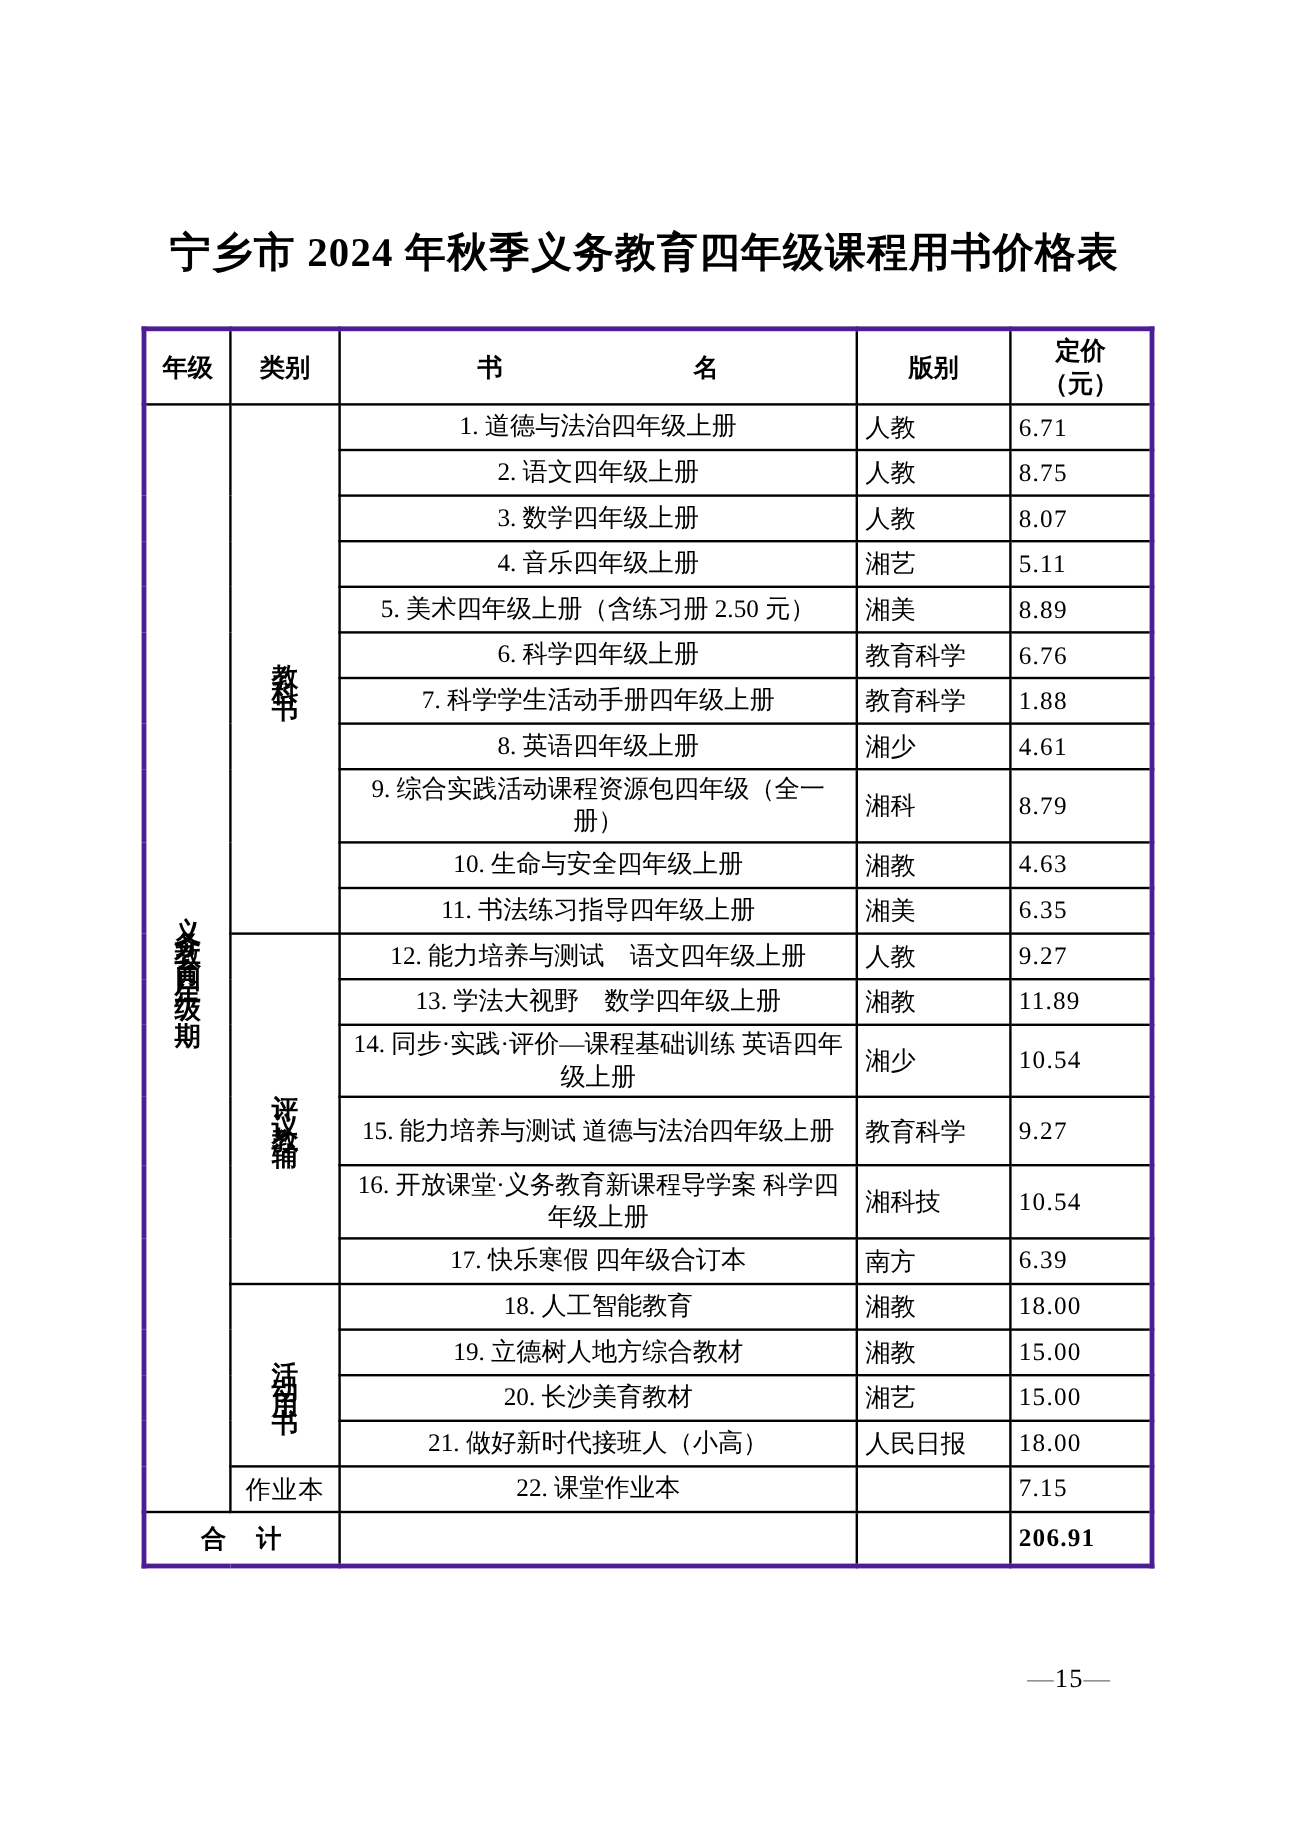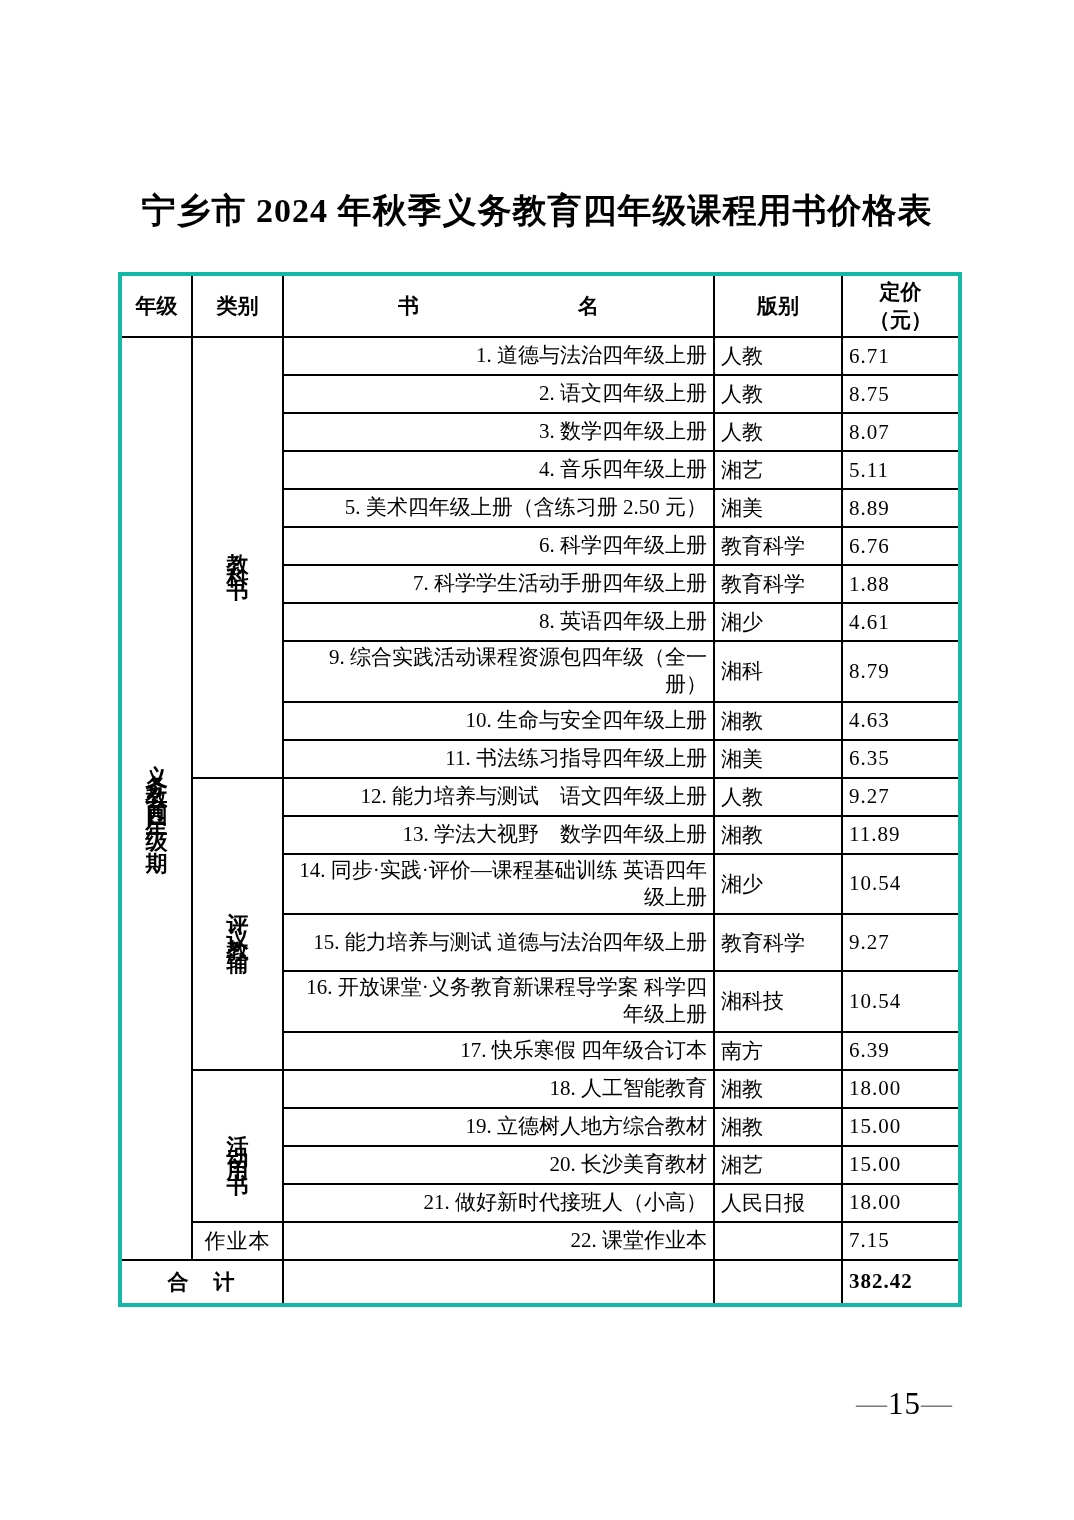--- a/index.html
+++ b/index.html
@@ -25,39 +25,39 @@
     letter-spacing: 1px;
     white-space: nowrap;
   }
   table.price-table {
     position: absolute;
     left: 118px;
     top: 272px;
     width: 840px;
     border-collapse: collapse;
     table-layout: fixed;
-    border: 4px solid #14b8a6;
+    border: 4px solid #4c1d95;
   }
   .price-table th, .price-table td {
     border: 2px solid #000;
     font-size: 21px;
     vertical-align: middle;
     padding: 2px 6px;
     overflow: hidden;
   }
   .price-table th { font-weight: bold; height: 40px; text-align: center; }
   tr.r-single { height: 38px; }
   tr.r-double { height: 57px; }
   tr.r-total  { height: 45px; }
   .book-header-inner {
     display: flex;
     justify-content: space-between;
     padding: 0 108px;
   }
-  .book-cell { text-align: right; padding-left: 12px; line-height: 1.3; word-break: break-all; }
+  .book-cell { text-align: center; padding-left: 12px; line-height: 1.3; word-break: break-all; }
   .pub-cell  { text-align: left; }
   .price-cell{ text-align: left; letter-spacing: 1px; }
   .grade-cell, .cat-cell { text-align: center; }
   .vtext {
     writing-mode: vertical-rl;
     text-orientation: upright;
     display: inline-block;
     font-weight: bold;
     font-size: 22px;
     letter-spacing: 13px;
@@ -65,21 +65,21 @@
     margin: 0 auto;
   }
   .grade-vtext { letter-spacing: 11px; }
   .cat-horizontal { font-weight: normal; text-align: center; letter-spacing: 1px; }
   .total-label-cell { font-weight: bold; text-align: center; font-size: 23px; letter-spacing: 2px; }
   .total-price { font-weight: bold; }
   .page-number {
     position: absolute;
     top: 1386px;
     left: 856px;
-    font-size: 31px;
+    font-size: 22px;
     letter-spacing: 1px;
     white-space: nowrap;
   }
   .page-number .dash { color: #7a7a7a; }
 </style>
 </head>
 <body>
 
 <div class="page">
 
@@ -232,21 +232,21 @@
       <td class="cat-horizontal">作业本</td>
       <td class="book-cell">22. 课堂作业本</td>
       <td class="pub-cell"></td>
       <td class="price-cell">7.15</td>
     </tr>
 
     <tr class="r-total">
       <td class="total-label-cell" colspan="2">合　计</td>
       <td class="book-cell"></td>
       <td class="pub-cell"></td>
-      <td class="price-cell total-price">382.42</td>
+      <td class="price-cell total-price">206.91</td>
     </tr>
   </tbody>
     </table>
 
   <div class="page-number">
     <span class="dash">—</span><span>15</span><span class="dash">—</span>
   </div>
 
 </div>
 

